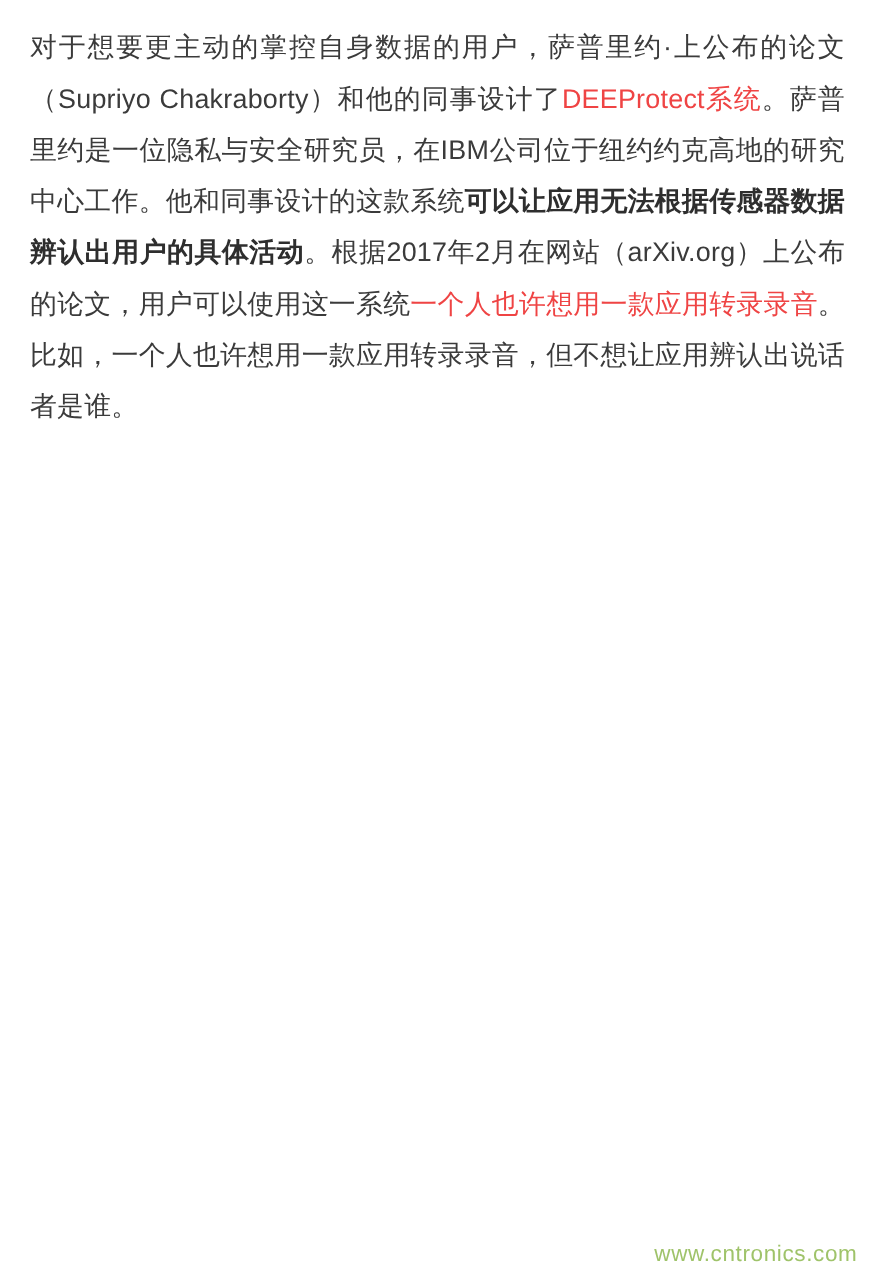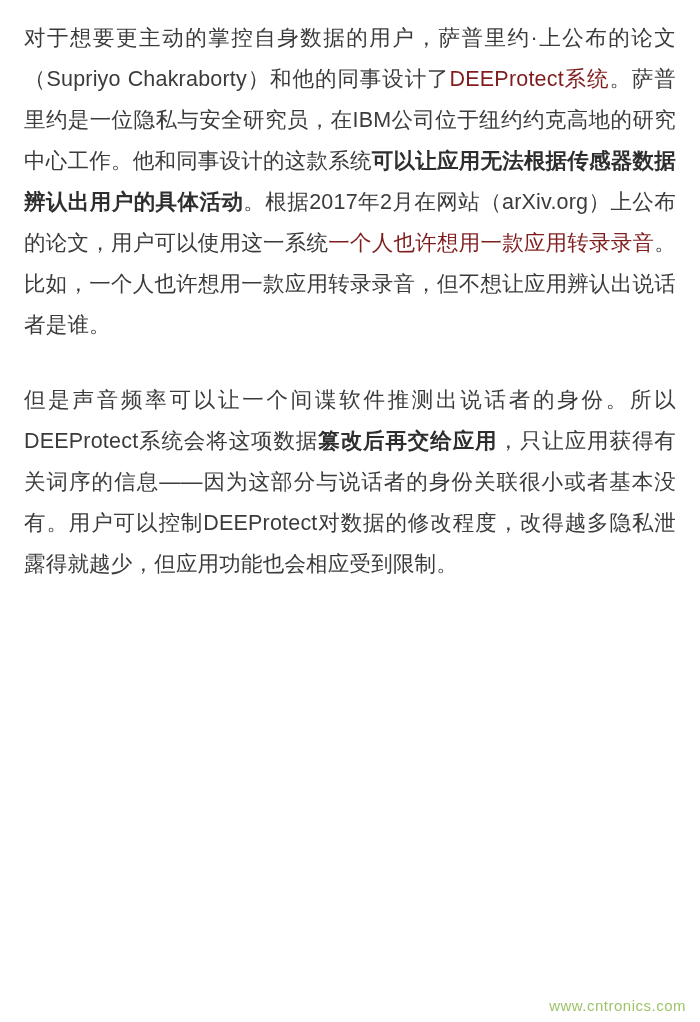--- a/index.html
+++ b/index.html
@@ -25,37 +25,36 @@
     line-height: 41px;
     letter-spacing: 0.2px;
     text-align: justify;
     color: #3b3b3b;
     word-break: break-word;
   }
   p.para:last-child {
     margin-bottom: 0;
   }
   .link {
-    color: #7f1d1d;
+    color: #ef4444;
   }
   .strong {
     font-weight: bold;
     color: #2e2e2e;
   }
   .watermark {
     position: absolute;
     right: 14px;
     bottom: 8px;
-    font-size: 15px;
+    font-size: 18px;
     color: #9fc36a;
     letter-spacing: 0.5px;
     font-family: "Liberation Sans", sans-serif;
   }
 </style>
 </head>
 <body>
 
 <div class="article">
   <p class="para"><span>对于想要更主动的掌控自身数据的用户，萨普里约·上公布的论文（Supriyo Chakraborty）和他的同事设计了</span><span class="link">DEEProtect系统</span><span>。萨普里约是一位隐私与安全研究员，在IBM公司位于纽约约克高地的研究中心工作。他和同事设计的这款系统</span><span class="strong">可以让应用无法根据传感器数据辨认出用户的具体活动</span><span>。根据2017年2月在网站（arXiv.org）上公布的论文，用户可以使用这一系统</span><span class="link">一个人也许想用一款应用转录录音</span><span>。比如，一个人也许想用一款应用转录录音，但不想让应用辨认出说话者是谁。</span></p>
-  <p class="para"><span>但是声音频率可以让一个间谍软件推测出说话者的身份。所以DEEProtect系统会将这项数据</span><span class="strong">篡改后再交给应用</span><span>，只让应用获得有关词序的信息——因为这部分与说话者的身份关联很小或者基本没有。用户可以控制DEEProtect对数据的修改程度，改得越多隐私泄露得就越少，但应用功能也会相应受到限制。</span></p>
 </div>
 
 <div class="watermark">www.cntronics.com</div>
 
 </body></html>

